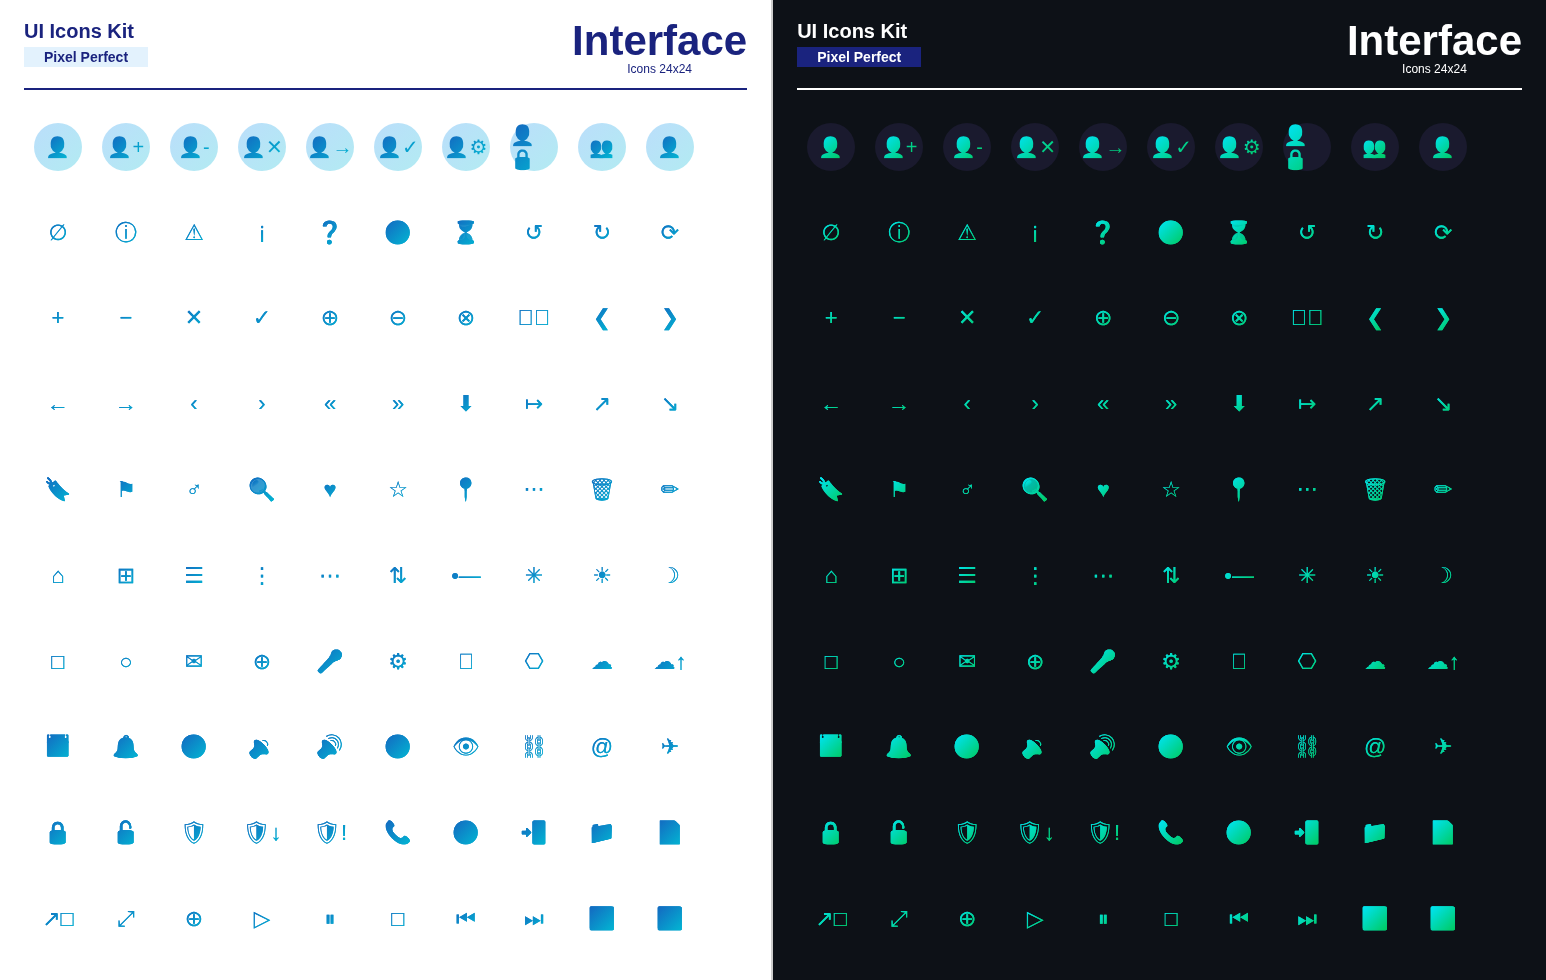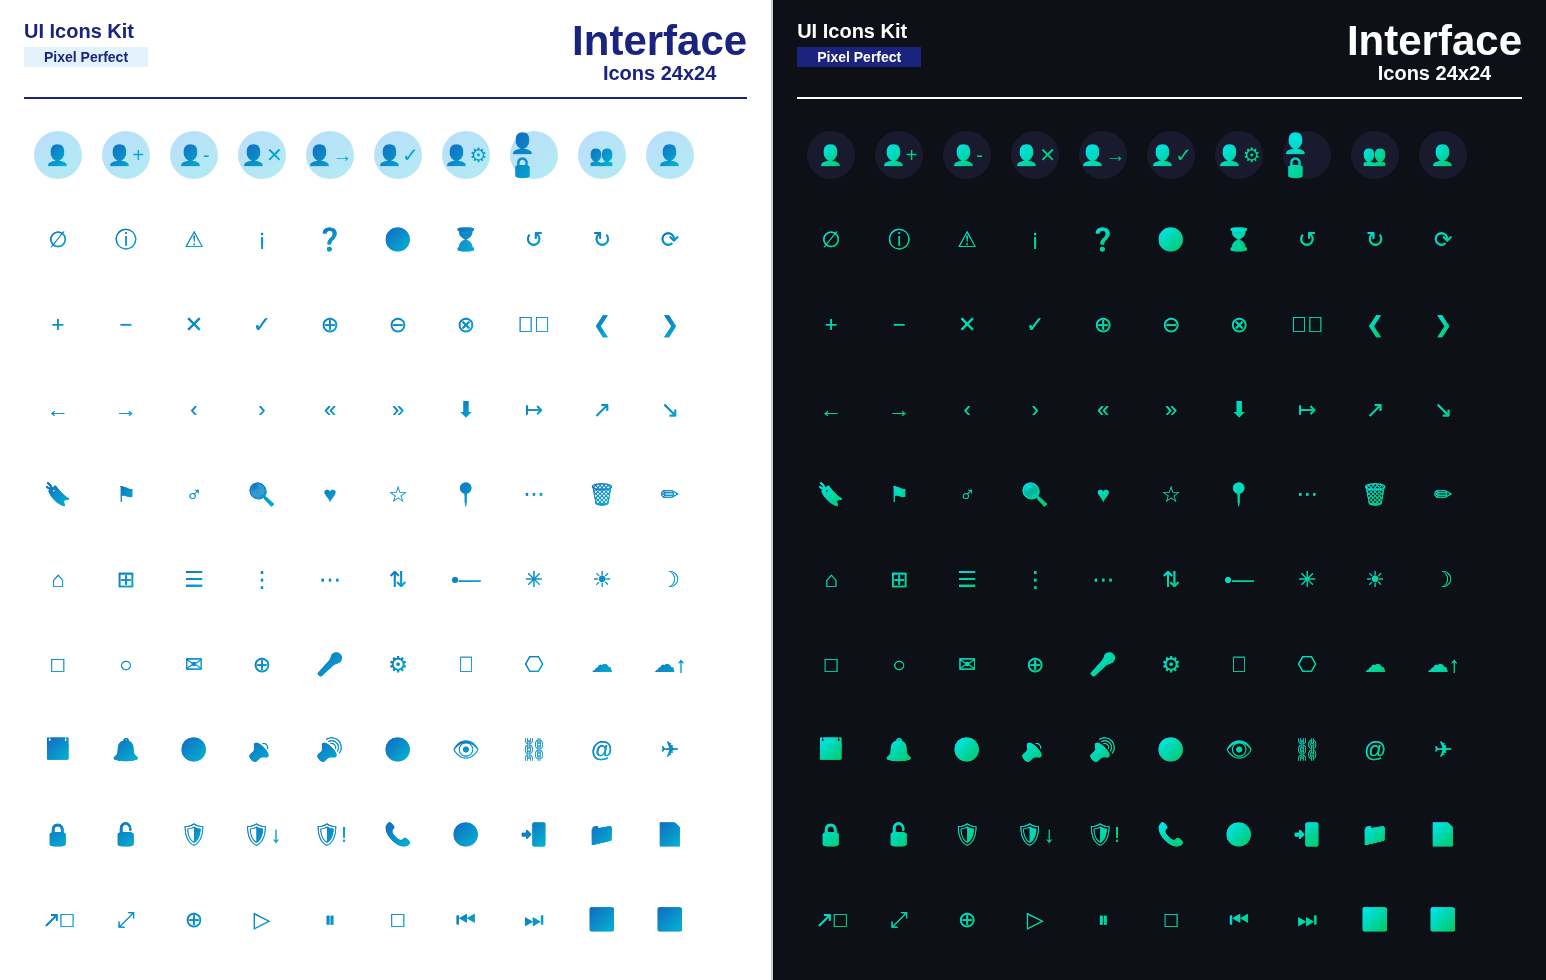--- a/index.html
+++ b/index.html
@@ -81,22 +81,22 @@
     .interface-title {
       font-size: 42px;
       font-weight: 900;
       line-height: 1;
     }
 
     .panel-light .interface-title { color: #1a237e; }
     .panel-dark .interface-title { color: #ffffff; }
 
     .icons-size {
-      font-size: 20px;
-      font-weight: 700;
+      font-size: 12px;
+      font-weight: 400;
     }
 
     .panel-light .icons-size { color: #1a237e; }
     .panel-dark .icons-size { color: #ffffff; }
 
     .icons-grid {
       display: flex;
       flex-direction: column;
       gap: 4px;
       flex: 1;

